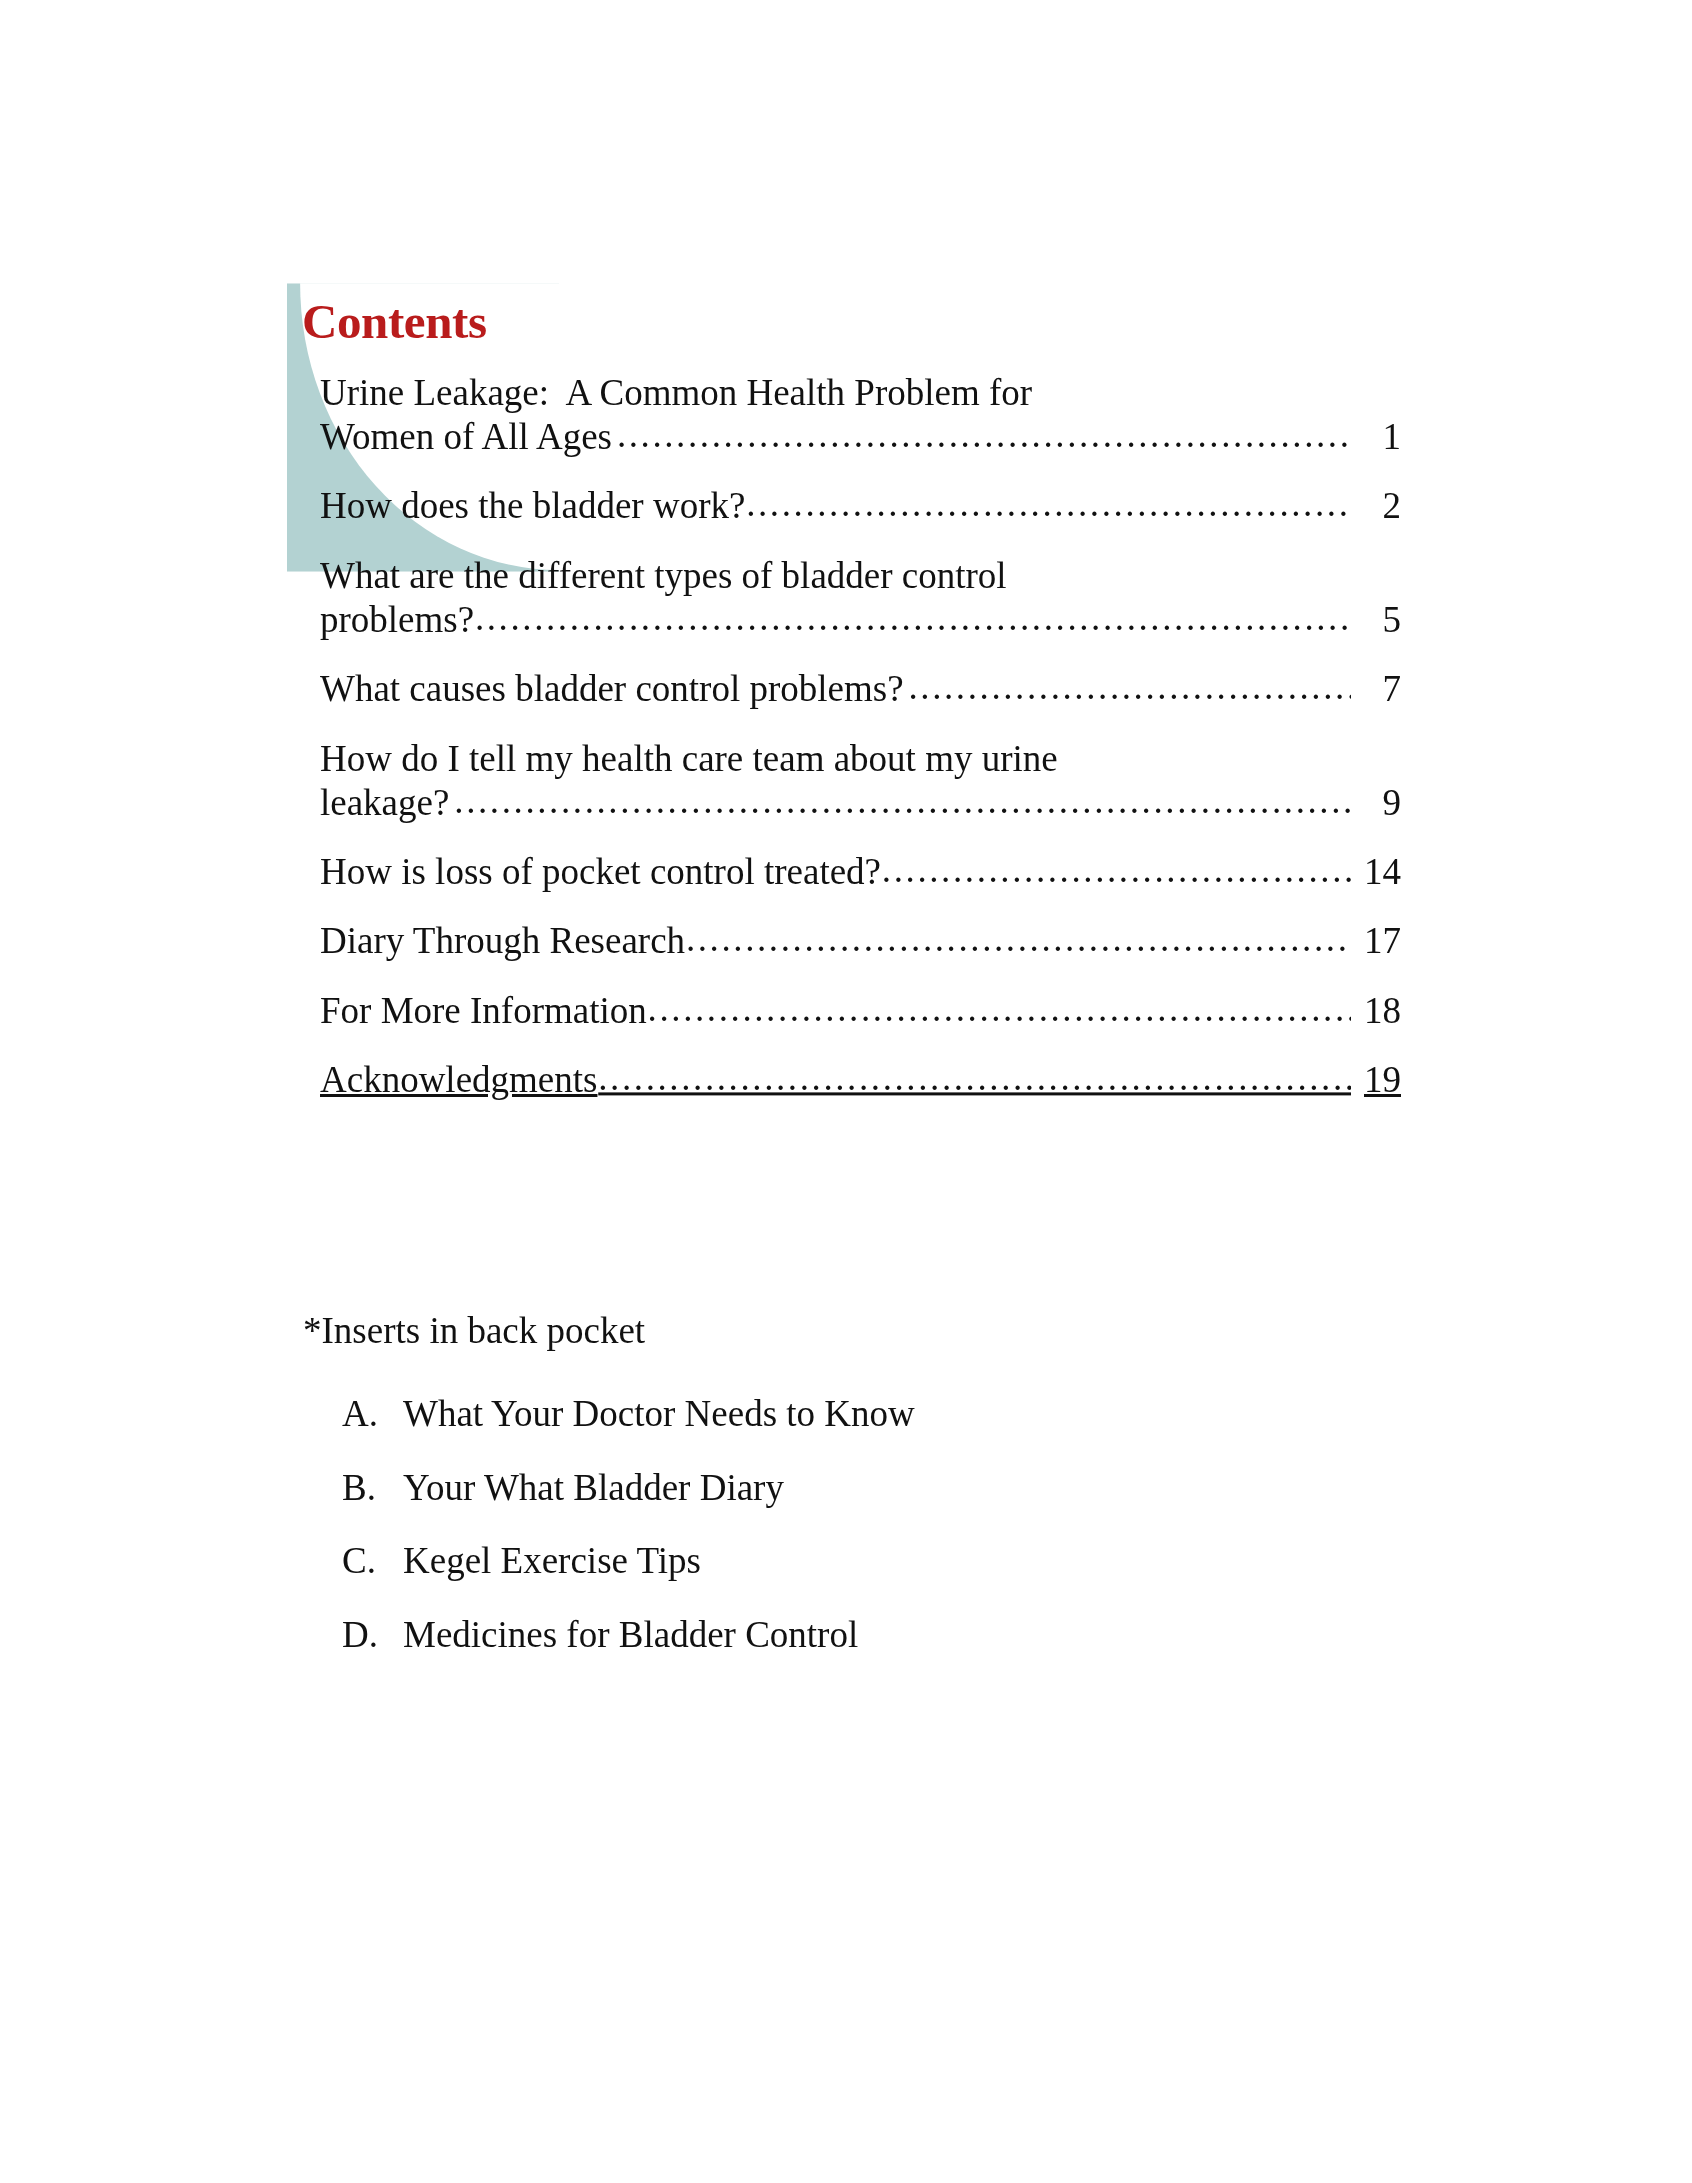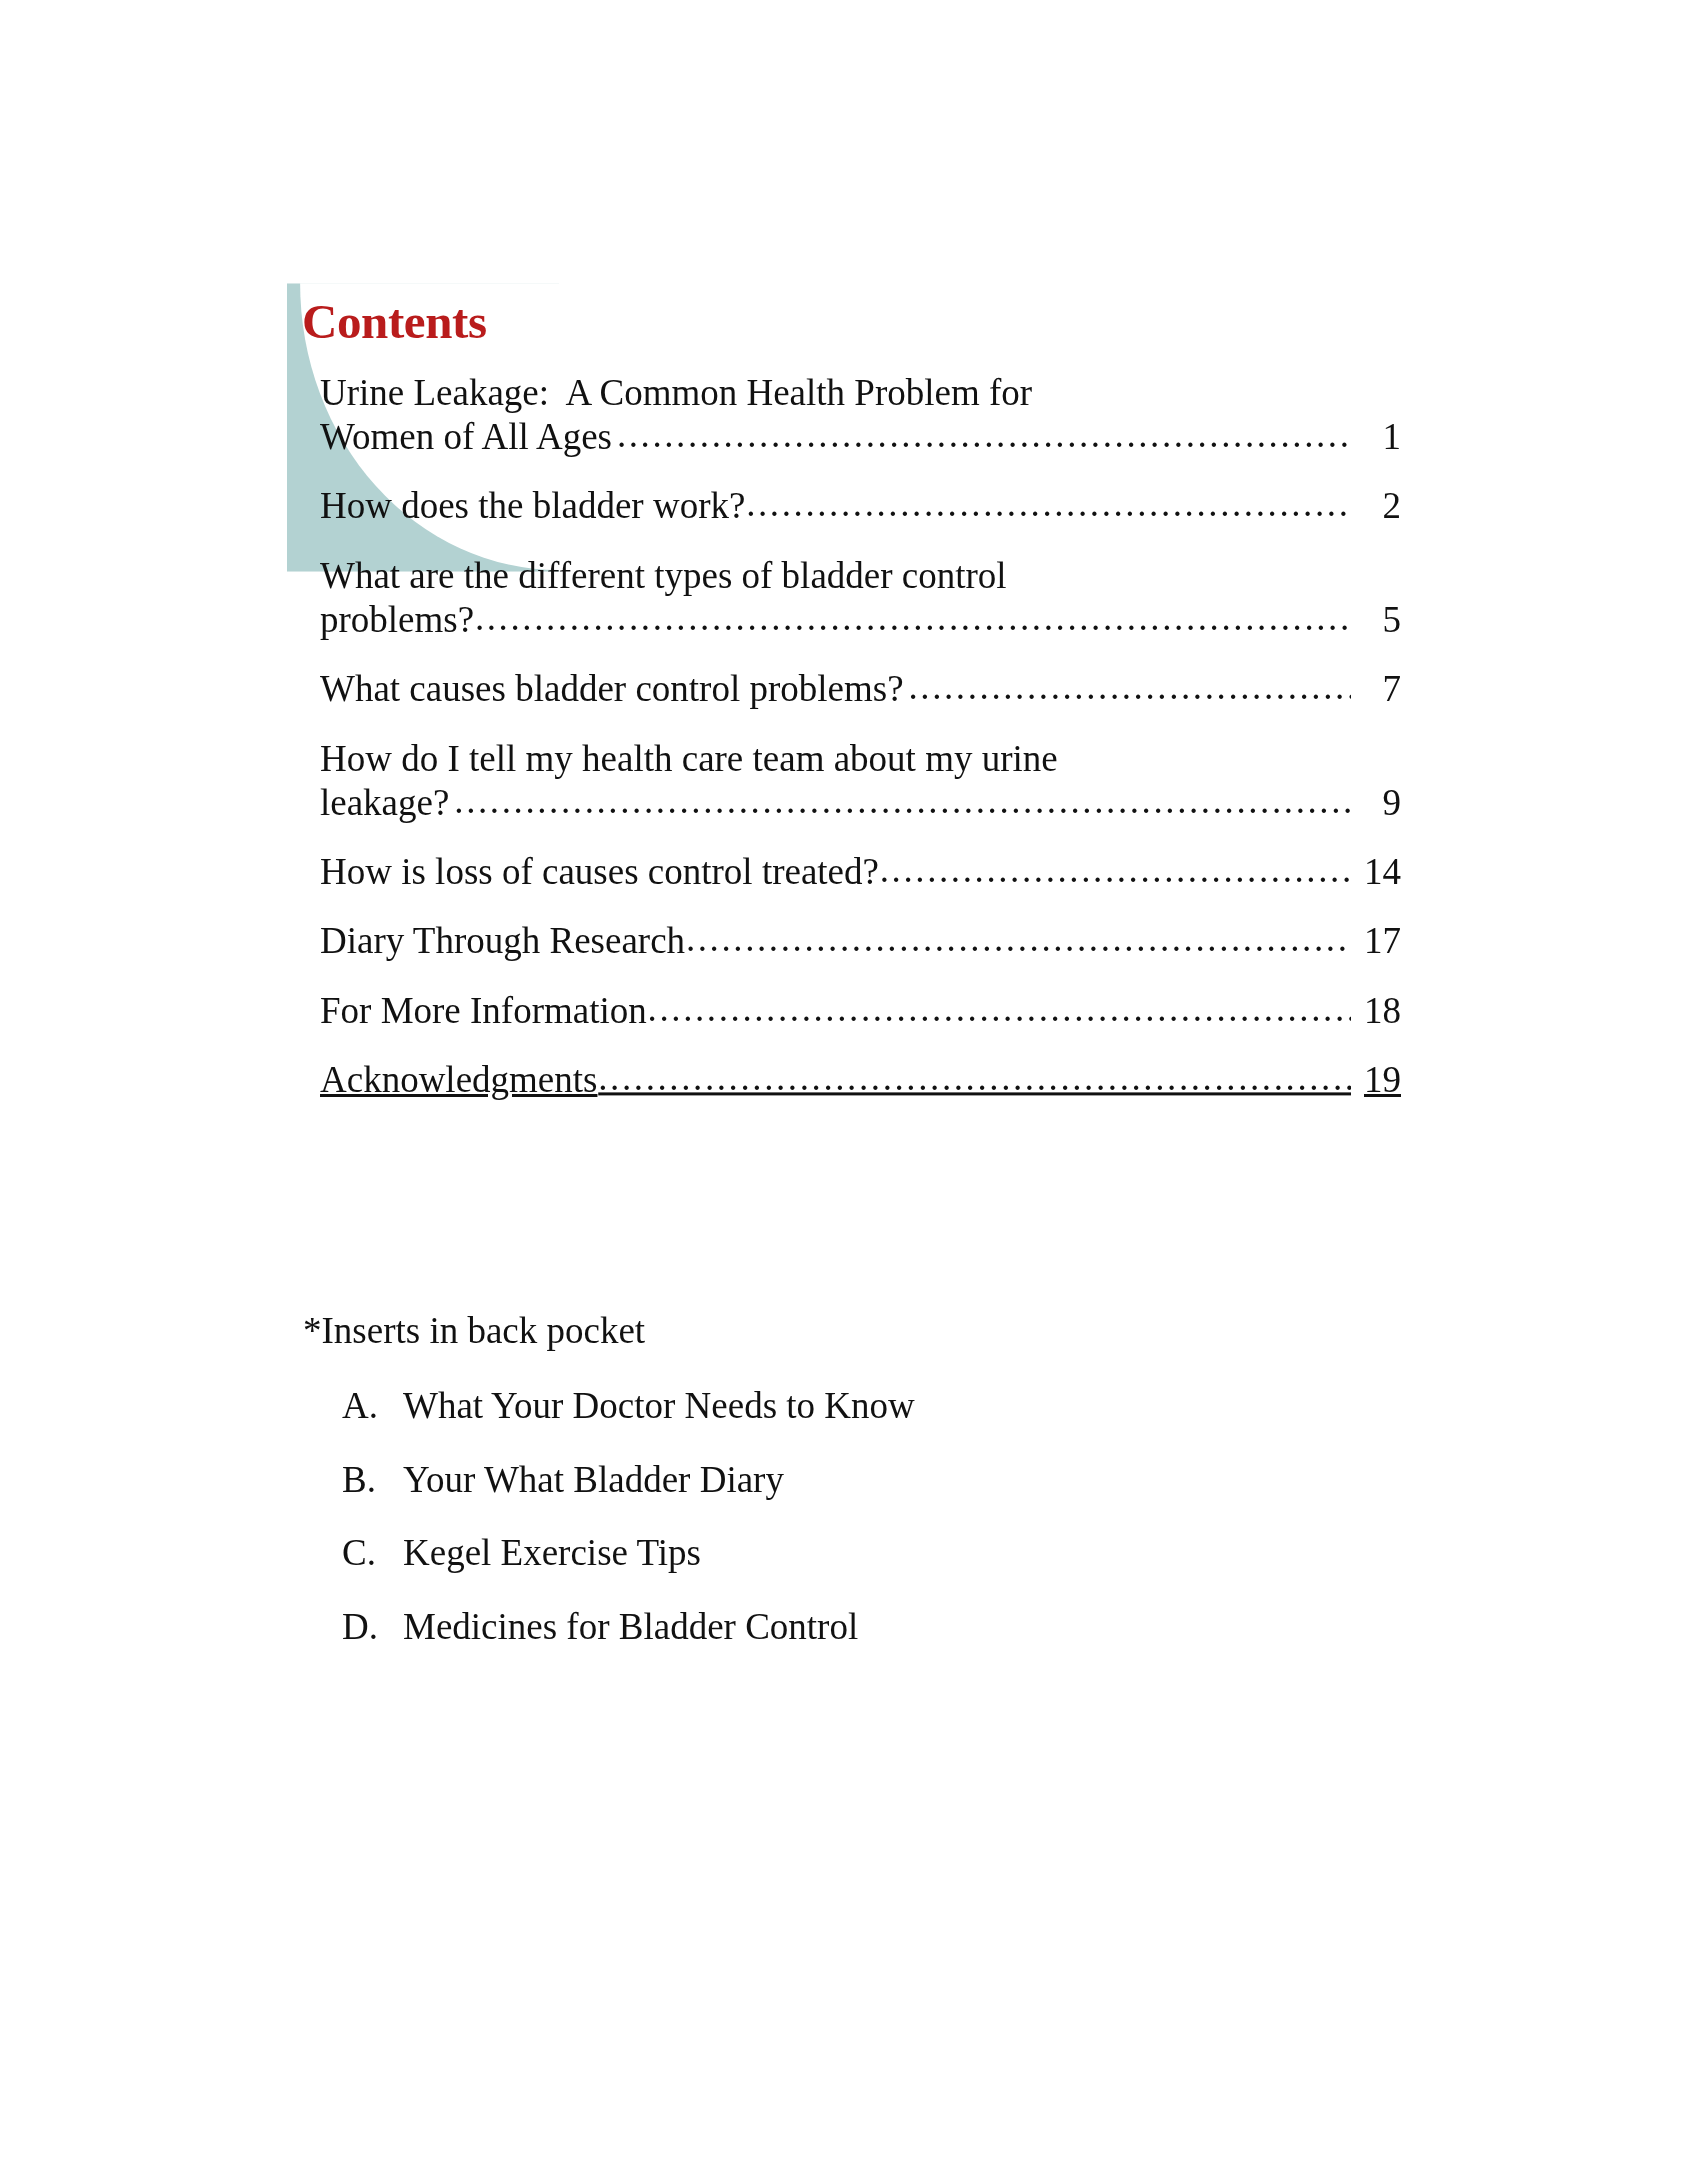--- a/index.html
+++ b/index.html
@@ -102,21 +102,21 @@
   .inserts {
     position: absolute;
     left: 303px;
     top: 1309px;
     width: 1081px;
   }
   .inserts-title {
     font-size: 37px;
     line-height: 44px;
     white-space: pre;
-    margin-bottom: 31px;
+    margin-bottom: 39px;
   }
   .insert-item {
     display: flex;
     font-size: 37px;
     line-height: 44px;
     margin-bottom: 29.5px;
     padding-left: 39px;
   }
   .insert-item:last-child { margin-bottom: 0; }
   .insert-letter {
@@ -190,21 +190,21 @@
       <div class="toc-line-top">How do I tell my health care team about my urine</div>
       <div class="toc-line-leader">
         <span class="toc-label">leakage?</span>
         <span class="toc-dots">...........................................................................................................</span>
         <span class="toc-page">9</span>
       </div>
     </div>
 
     <div class="toc-entry">
       <div class="toc-line-leader nogap">
-        <span class="toc-label">How is loss of causes control treated?</span>
+        <span class="toc-label">How is loss of pocket control treated?</span>
         <span class="toc-dots">...........................................................................................................</span>
         <span class="toc-page">14</span>
       </div>
     </div>
 
     <div class="toc-entry">
       <div class="toc-line-leader nogap">
         <span class="toc-label">Diary Through Research</span>
         <span class="toc-dots">...........................................................................................................</span>
         <span class="toc-page">17</span>

